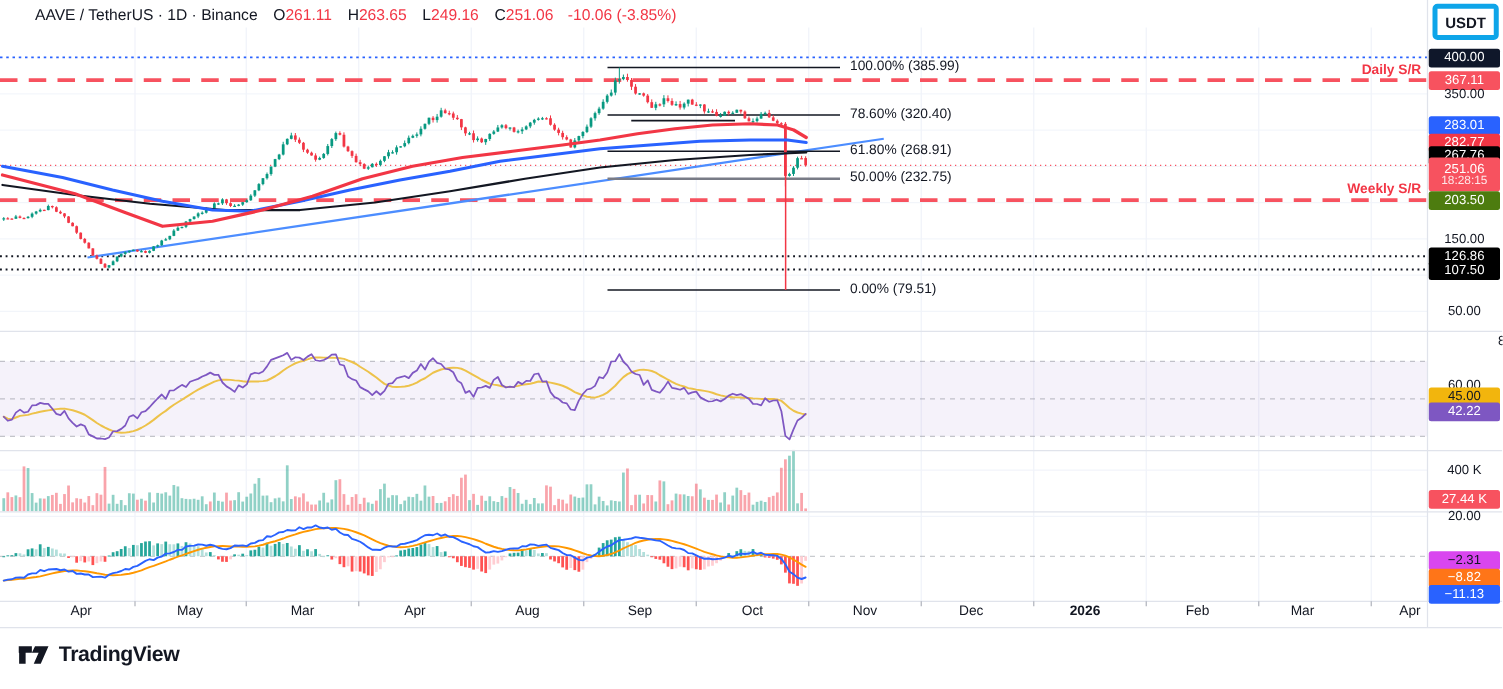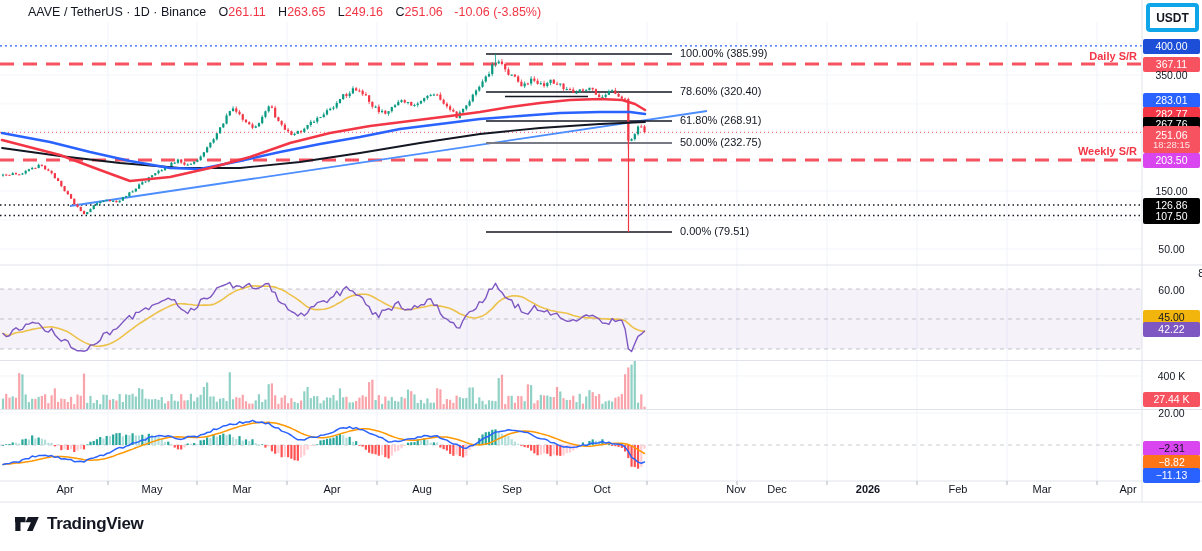--- a/index.html
+++ b/index.html
@@ -899,21 +899,21 @@
     <span class="lbl">O</span><span class="val">261.11</span>
     <span class="lbl">H</span><span class="val">263.65</span>
     <span class="lbl">L</span><span class="val">249.16</span>
     <span class="lbl">C</span><span class="val">251.06</span>
     <span class="chg">-10.06 (-3.85%)</span>
   </div>
 
   <div class="usdt-btn">USDT</div>
 
   <div id="overlays">
-      <div class="axis-label badge" style="top: 38.5px; background: #1d4ed8;">
+      <div class="axis-label badge" style="top: 38.5px; background: #0f172a;">
         <span>400.00</span>
       </div>
       <div class="axis-label badge" style="top: 56.5px; background: rgb(247, 82, 95);">
         <span>367.11</span>
       </div>
       <div class="axis-label" style="top: 67.5px;">
         <span>350.00</span>
       </div>
       <div class="axis-label badge" style="top: 92.5px; background: rgb(41, 98, 255);">
         <span>283.01</span>
@@ -921,39 +921,39 @@
       <div class="axis-label badge" style="top: 106.5px; background: rgb(242, 54, 69);">
         <span>282.77</span>
       </div>
       <div class="axis-label badge" style="top: 116.5px; background: rgb(0, 0, 0);">
         <span>267.76</span>
       </div>
       <div class="axis-label badge" style="top: 126px; height: 27px; flex-direction: column; justify-content: center; background: rgb(247, 82, 95);">
         <span>251.06</span>
         <span class="sub">18:28:15</span>
       </div>
-      <div class="axis-label badge" style="top: 152.5px; background: #d946ef;">
+      <div class="axis-label badge" style="top: 152.5px; background: #4d7c0f;">
         <span>203.50</span>
       </div>
       <div class="axis-label" style="top: 183.5px;">
         <span>150.00</span>
       </div>
       <div class="axis-label badge" style="top: 197.5px; background: rgb(0, 0, 0);">
         <span>126.86</span>
       </div>
       <div class="axis-label badge" style="top: 208.5px; background: rgb(0, 0, 0);">
         <span>107.50</span>
       </div>
       <div class="axis-label" style="top: 241.5px;">
         <span>50.00</span>
       </div>
       <div class="axis-label" style="top: 265.5px; padding-left: 40px;">
         <span>80.00</span>
       </div>
-      <div class="axis-label" style="top: 283px;">
+      <div class="axis-label" style="top: 301px;">
         <span>60.00</span>
       </div>
       <div class="axis-label badge" style="top: 309.5px; background: rgb(242, 181, 13); color: rgb(19, 23, 34);">
         <span>45.00</span>
       </div>
       <div class="axis-label badge" style="top: 321.5px; background: rgb(126, 87, 194);">
         <span>42.22</span>
       </div>
       <div class="axis-label" style="top: 368.5px;">
         <span>400 K</span>
@@ -980,21 +980,21 @@
       <div class="fib-label" style="left: 680px; top: 225px;">0.00% (79.51)</div>
       <div class="sr-label" style="top: 50px;">Daily S/R</div>
       <div class="sr-label" style="top: 145px;">Weekly S/R</div>
       <div class="month" style="left: 65px;">Apr</div>
       <div class="month" style="left: 152px;">May</div>
       <div class="month" style="left: 242px;">Mar</div>
       <div class="month" style="left: 332px;">Apr</div>
       <div class="month" style="left: 422px;">Aug</div>
       <div class="month" style="left: 512px;">Sep</div>
       <div class="month" style="left: 602px;">Oct</div>
-      <div class="month" style="left: 692px; margin-left: 44px;">Nov</div>
+      <div class="month" style="left: 692px;">Nov</div>
       <div class="month" style="left: 777px;">Dec</div>
       <div class="month bold" style="left: 868px;">2026</div>
       <div class="month" style="left: 958px;">Feb</div>
       <div class="month" style="left: 1042px;">Mar</div>
       <div class="month" style="left: 1128px;">Apr</div>
     </div>
 
   <div id="brand">
     <svg width="26" height="20" viewBox="0 0 26 20">
       <path d="M1 3 h10.5 v5.2 h-5 V17 H1.3 V8.2 H1 Z" fill="#131722"></path>

